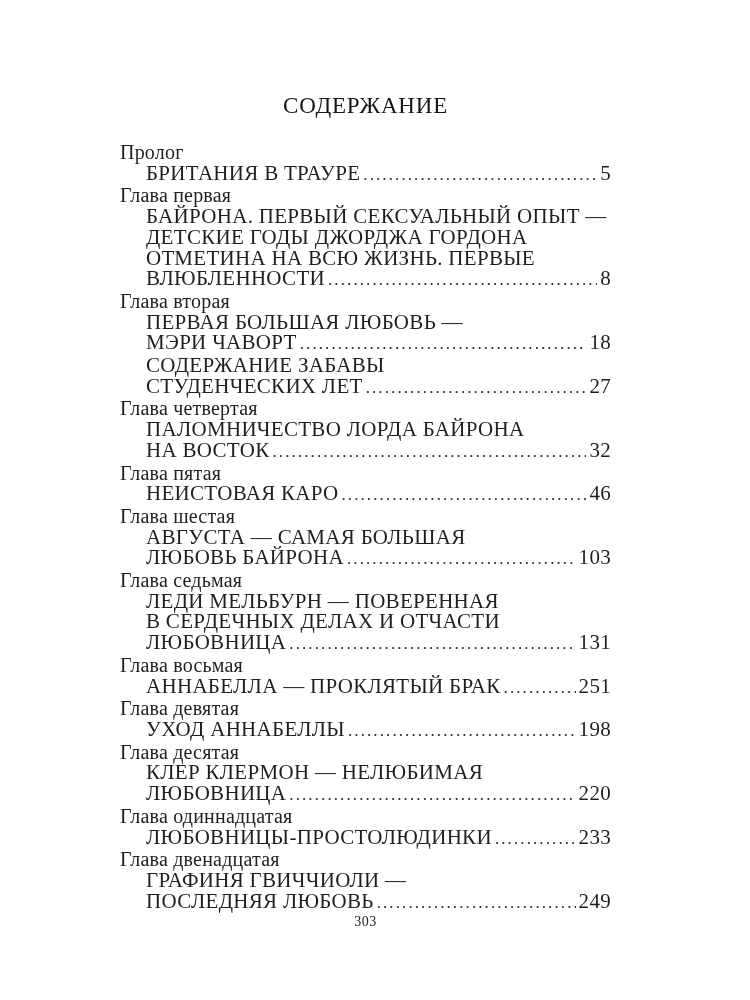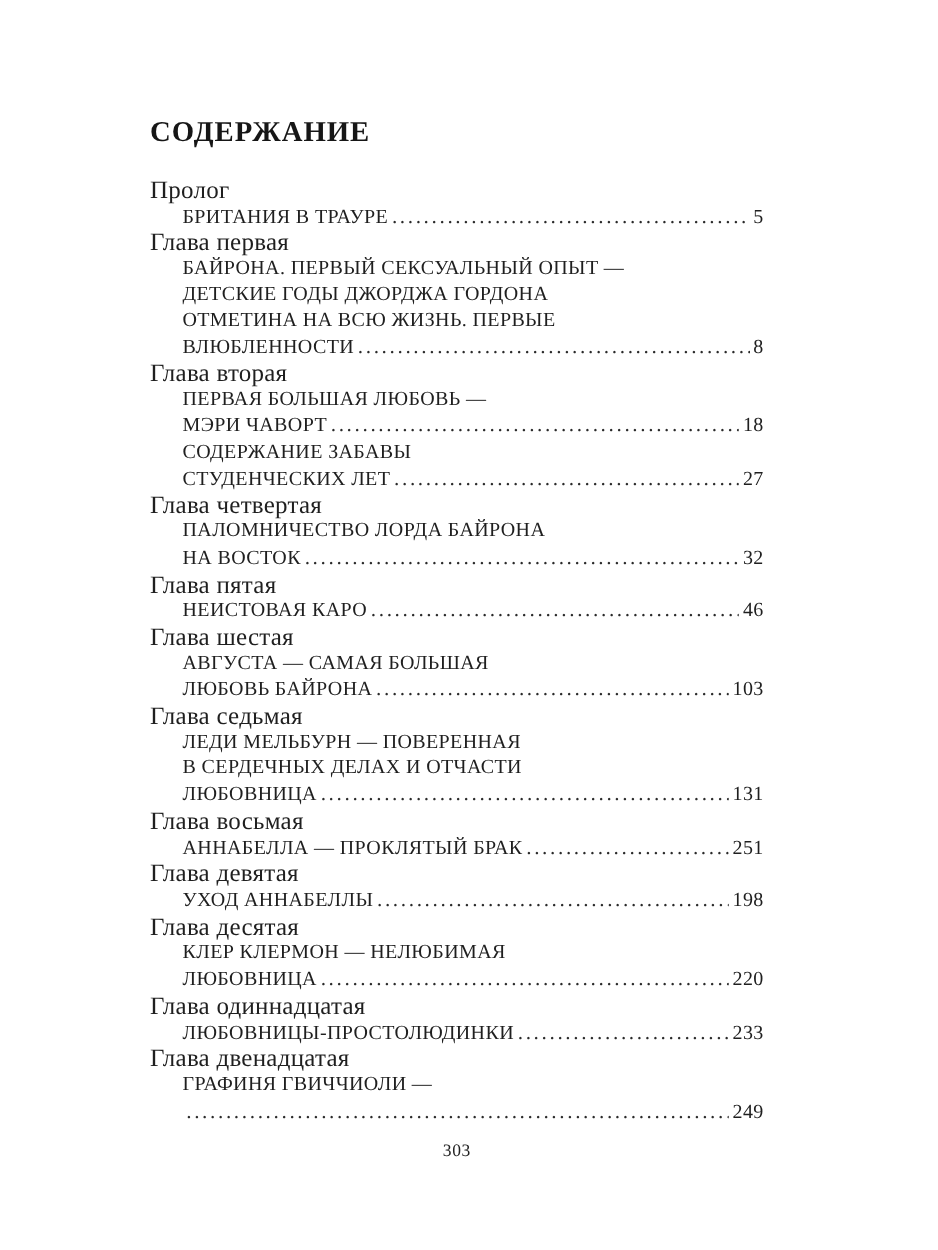--- a/index.html
+++ b/index.html
@@ -16,38 +16,38 @@
     font-family: "Liberation Serif", "DejaVu Serif", serif;
     overflow: hidden;
   }
   .toc {
     position: absolute;
     left: 120px;
     top: 92px;
     width: 491px;
   }
   .toc-title {
-    text-align: left;
-    font-weight: bold;
+    text-align: center;
+    font-weight: normal;
     font-size: 23px;
     line-height: 28px;
     letter-spacing: 0.8px;
     margin-bottom: 22px;
     color: #161616;
   }
   .entry-label {
     font-size: 20px;
     line-height: 20.7px;
     letter-spacing: 0.2px;
   }
   .entry-lines {
     padding-left: 26px;
   }
   .title-line {
-    font-size: 16px;
+    font-size: 21px;
     line-height: 20.7px;
     letter-spacing: 0.3px;
     white-space: nowrap;
   }
   .title-line.last {
     display: flex;
     align-items: baseline;
   }
   .line-text {
     flex: 0 0 auto;
@@ -227,20 +227,21 @@
               <span class="page-num">233</span>
             </div>
           </div>
   </div>
 
   <div class="entry">
     <div class="entry-label">Глава двенадцатая</div>
     <div class="entry-lines">
             <div class="title-line"><span class="line-text">ГРАФИНЯ ГВИЧЧИОЛИ —</span></div>
             <div class="title-line last">
+              <span class="line-text">ПОСЛЕДНЯЯ ЛЮБОВЬ</span>
               <span class="leader"></span>
               <span class="page-num">249</span>
             </div>
           </div>
   </div>
 </div>
   </div>
   <div class="folio">303</div>
 </div>
 

